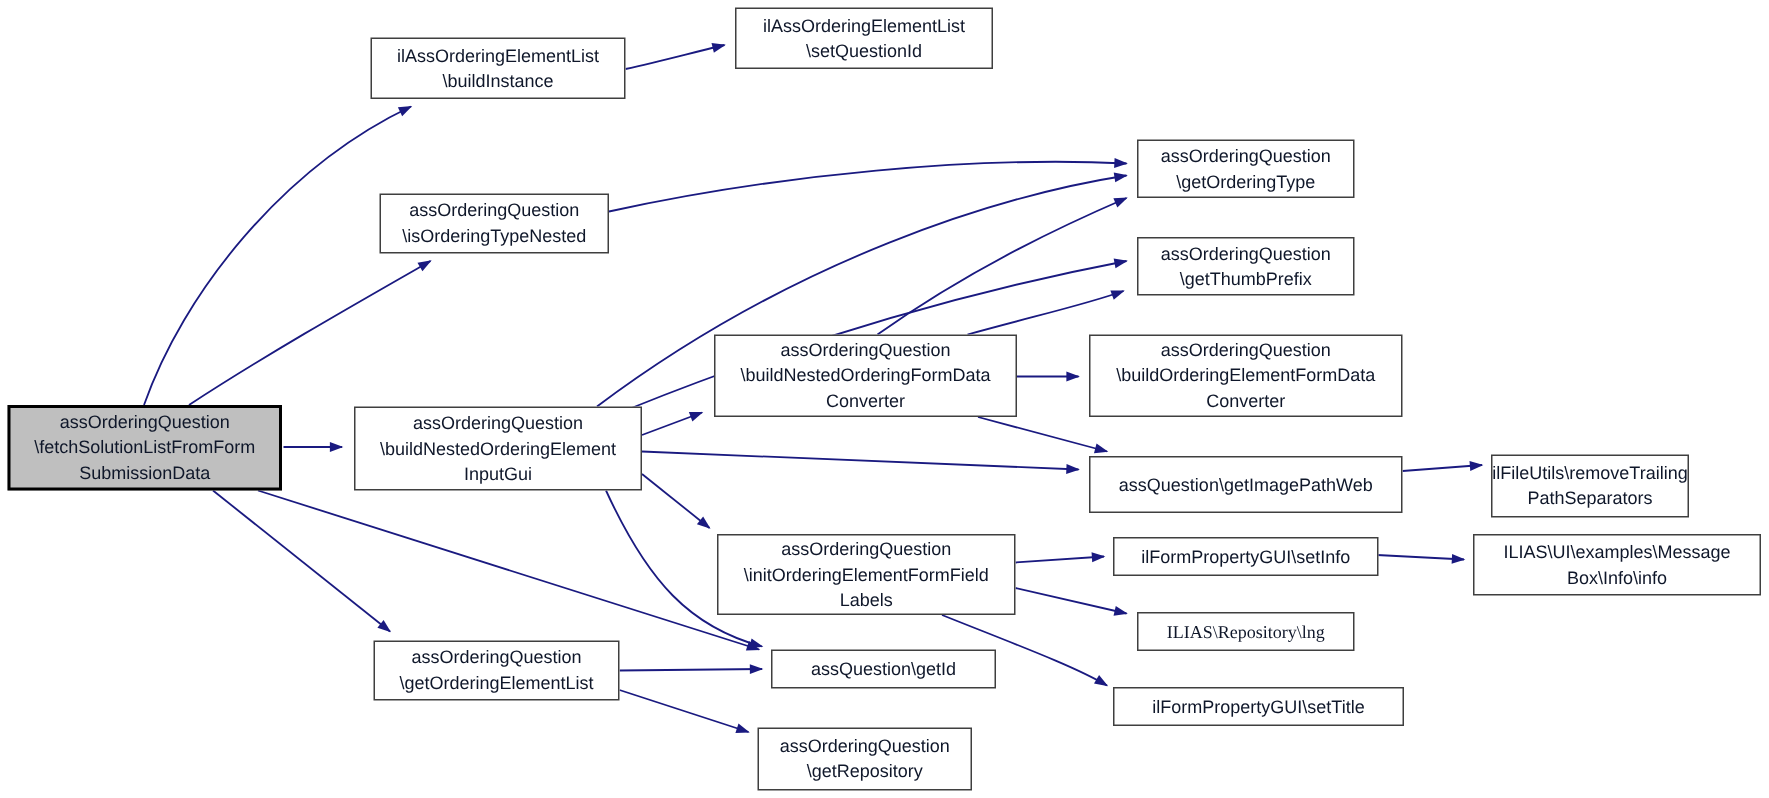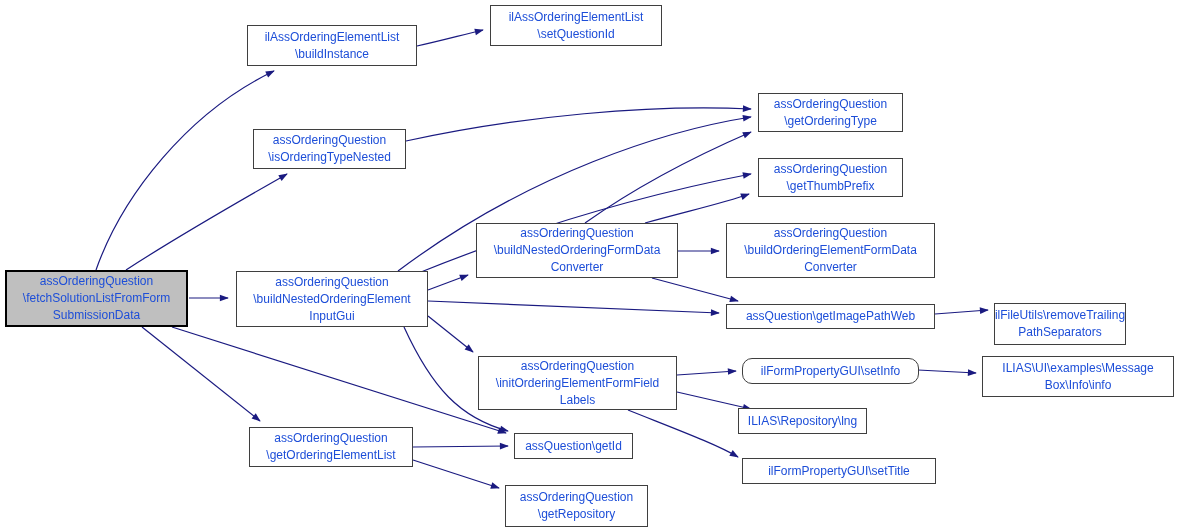--- a/index.html
+++ b/index.html
@@ -14,21 +14,21 @@
   #edge-layer {
     position: absolute;
     left: 0; top: 0;
     width: 1179px; height: 532px;
   }
   .node {
     position: absolute;
     box-sizing: border-box;
     background: #ffffff;
     border: 1px solid #3f3f3f;
-    color: #1d4ed8;
+    color: #0f172a;
     font-size: 12px;
     line-height: 17px;
     text-align: center;
     white-space: pre-line;
     display: flex;
     align-items: center;
     justify-content: center;
     cursor: pointer;
     padding: 0 2px;
   }
@@ -90,30 +90,30 @@
 \getThumbPrefix</div>
   <div class="node" style="left:236px; top:271px; width:192px; height:56px;">assOrderingQuestion
 \buildNestedOrderingElement
 InputGui</div>
   <div class="node" style="left:476px; top:223px; width:202px; height:55px;">assOrderingQuestion
 \buildNestedOrderingFormData
 Converter</div>
   <div class="node" style="left:726px; top:223px; width:209px; height:55px;">assOrderingQuestion
 \buildOrderingElementFormData
 Converter</div>
-  <div class="node" style="left:726px; top:304px; width:209px; height:25px;">assQuestion\getImagePathWeb</div>
+  <div class="node" style="left:726px; top:304px; width:209px; height:38px;">assQuestion\getImagePathWeb</div>
   <div class="node" style="left:994px; top:303px; width:132px; height:42px;">ilFileUtils\removeTrailing
 PathSeparators</div>
   <div class="node" style="left:478px; top:356px; width:199px; height:54px;">assOrderingQuestion
 \initOrderingElementFormField
 Labels</div>
-  <div class="node" style="left:742px; top:358px; width:177px; height:26px;border-radius:10px;">ilFormPropertyGUI\setInfo</div>
+  <div class="node" style="left:742px; top:358px; width:177px; height:26px;">ilFormPropertyGUI\setInfo</div>
   <div class="node" style="left:982px; top:356px; width:192px; height:41px;text-align:center;">ILIAS\UI\examples\Message
 Box\Info\info</div>
-  <div class="node" style="left:738px; top:408px; width:129px; height:26px;">ILIAS\Repository\lng</div>
+  <div class="node" style="left:758px; top:408px; width:145px; height:26px;font-family:Liberation Serif, serif;">ILIAS\Repository\lng</div>
   <div class="node" style="left:742px; top:458px; width:194px; height:26px;">ilFormPropertyGUI\setTitle</div>
-  <div class="node" style="left:514px; top:433px; width:119px; height:26px;">assQuestion\getId</div>
+  <div class="node" style="left:514px; top:433px; width:150px; height:26px;">assQuestion\getId</div>
   <div class="node" style="left:505px; top:485px; width:143px; height:42px;">assOrderingQuestion
 \getRepository</div>
   <div class="node" style="left:249px; top:427px; width:164px; height:40px;">assOrderingQuestion
 \getOrderingElementList</div>
 
 </div>
 
 </body></html>

